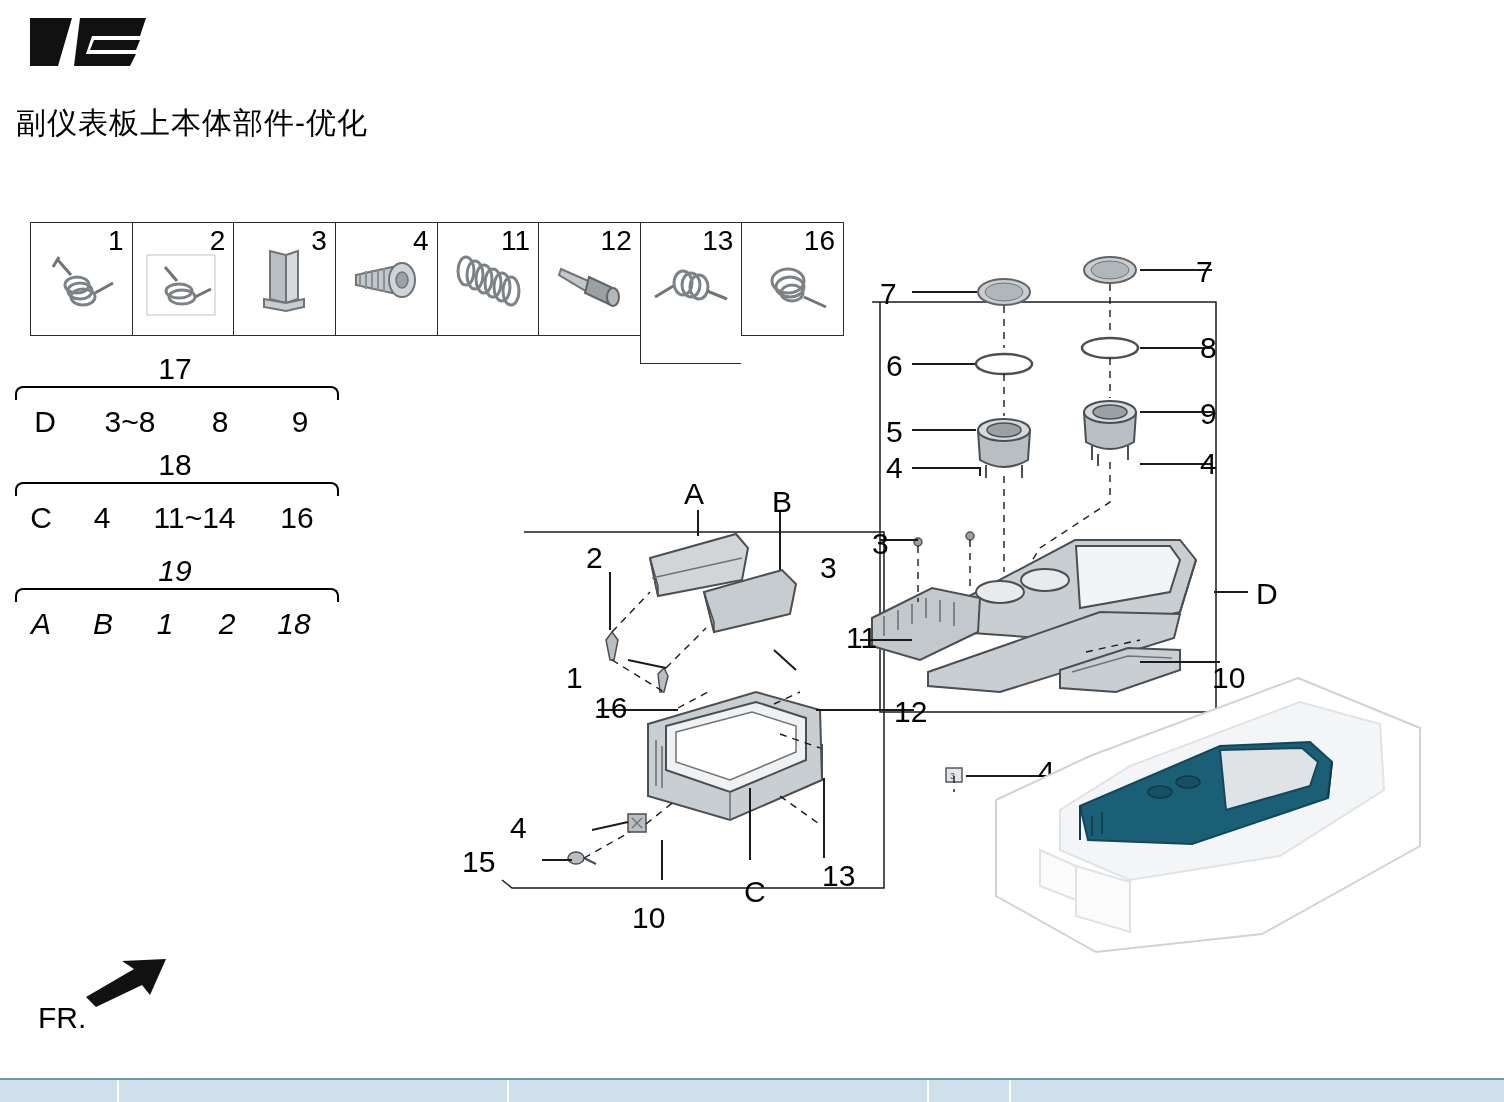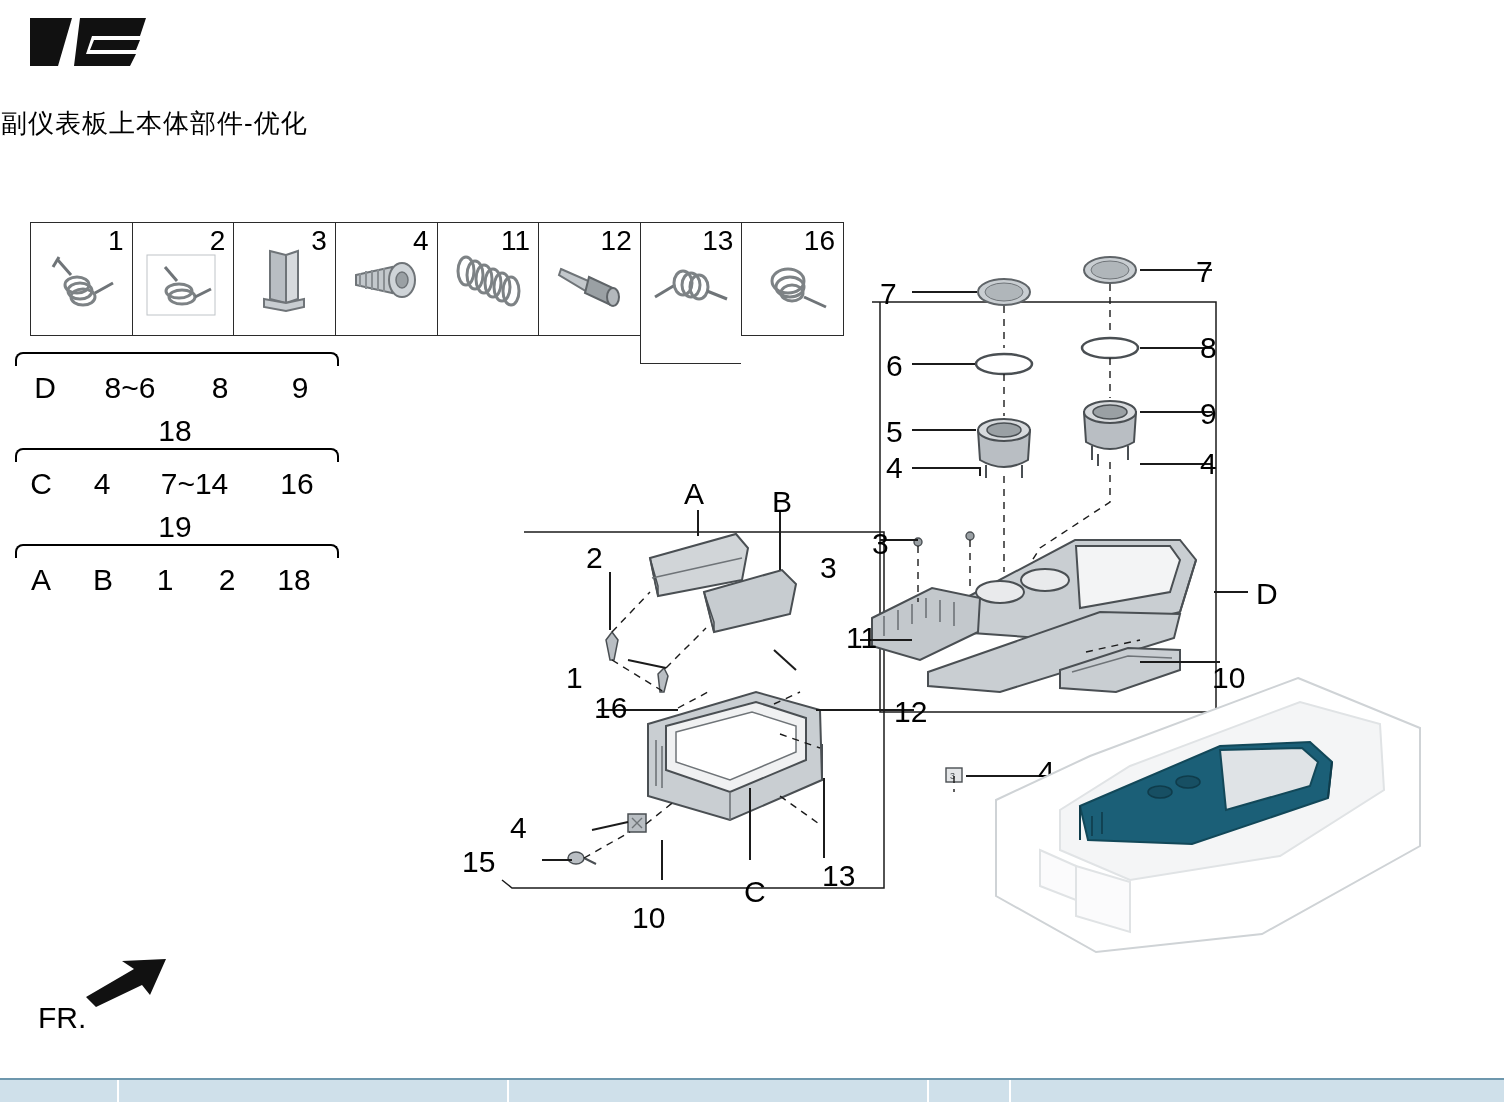--- a/index.html
+++ b/index.html
@@ -10,21 +10,21 @@
     color:#000;
     position:relative;
     overflow:hidden;
   }
   .abs{position:absolute;}
 
   
   #logo-block{left:28px;top:8px;width:320px;height:70px;}
   #logo-mark{position:absolute;left:0;top:6px;width:120px;height:56px;}
   #brand-name{position:absolute;left:140px;top:0px;font-size:54px;line-height:66px;font-weight:400;letter-spacing:2px;}
-  #doc-title{left:1px;top:103px;font-size:26px;line-height:40px;letter-spacing:1px;}
+  #doc-title{left:16px;top:103px;font-size:30px;line-height:40px;letter-spacing:1px;}
 
   
   #parts-strip{left:30px;top:222px;width:814px;height:112px;display:flex;}
   .part-cell{width:102px;height:112px;border:1px solid #2b2b2b;border-right:none;position:relative;background:#fff;}
   .part-cell:last-child{border-right:1px solid #2b2b2b;}
   .part-num{position:absolute;right:8px;top:2px;font-size:28px;line-height:32px;}
   .part-art{position:absolute;left:6px;top:18px;width:88px;height:88px;}
   
   #part-cell-13{height:140px;}
 
@@ -173,41 +173,42 @@
         </g>
         <path d="M56 56 L78 66" stroke="#6f7478" stroke-width="3" fill="none"></path>
       </svg>
     </div>
   </div>
 </div>
 
 <div class="abs" id="groups">
 
   <div class="grp" style="margin-top:0;">
+    <div class="grp-num">17</div>
     <div class="brace"></div>
     <div class="grp-row">
       <span style="width:70px">D</span>
-      <span style="width:100px">8~6</span>
+      <span style="width:100px">3~8</span>
       <span style="width:80px">8</span>
       <span style="width:80px">9</span>
     </div>
   </div>
 
   <div class="grp" style="margin-top:6px;">
     <div class="grp-num">18</div>
     <div class="brace"></div>
     <div class="grp-row">
       <span style="width:62px">C</span>
       <span style="width:60px">4</span>
-      <span style="width:125px">7~14</span>
+      <span style="width:125px">11~14</span>
       <span style="width:80px">16</span>
     </div>
   </div>
 
-  <div class="grp" style="margin-top:6px;">
+  <div class="grp" style="margin-top:16px;font-style:italic;">
     <div class="grp-num">19</div>
     <div class="brace"></div>
     <div class="grp-row">
       <span style="width:62px">A</span>
       <span style="width:62px">B</span>
       <span style="width:62px">1</span>
       <span style="width:62px">2</span>
       <span style="width:72px">18</span>
     </div>
   </div>

